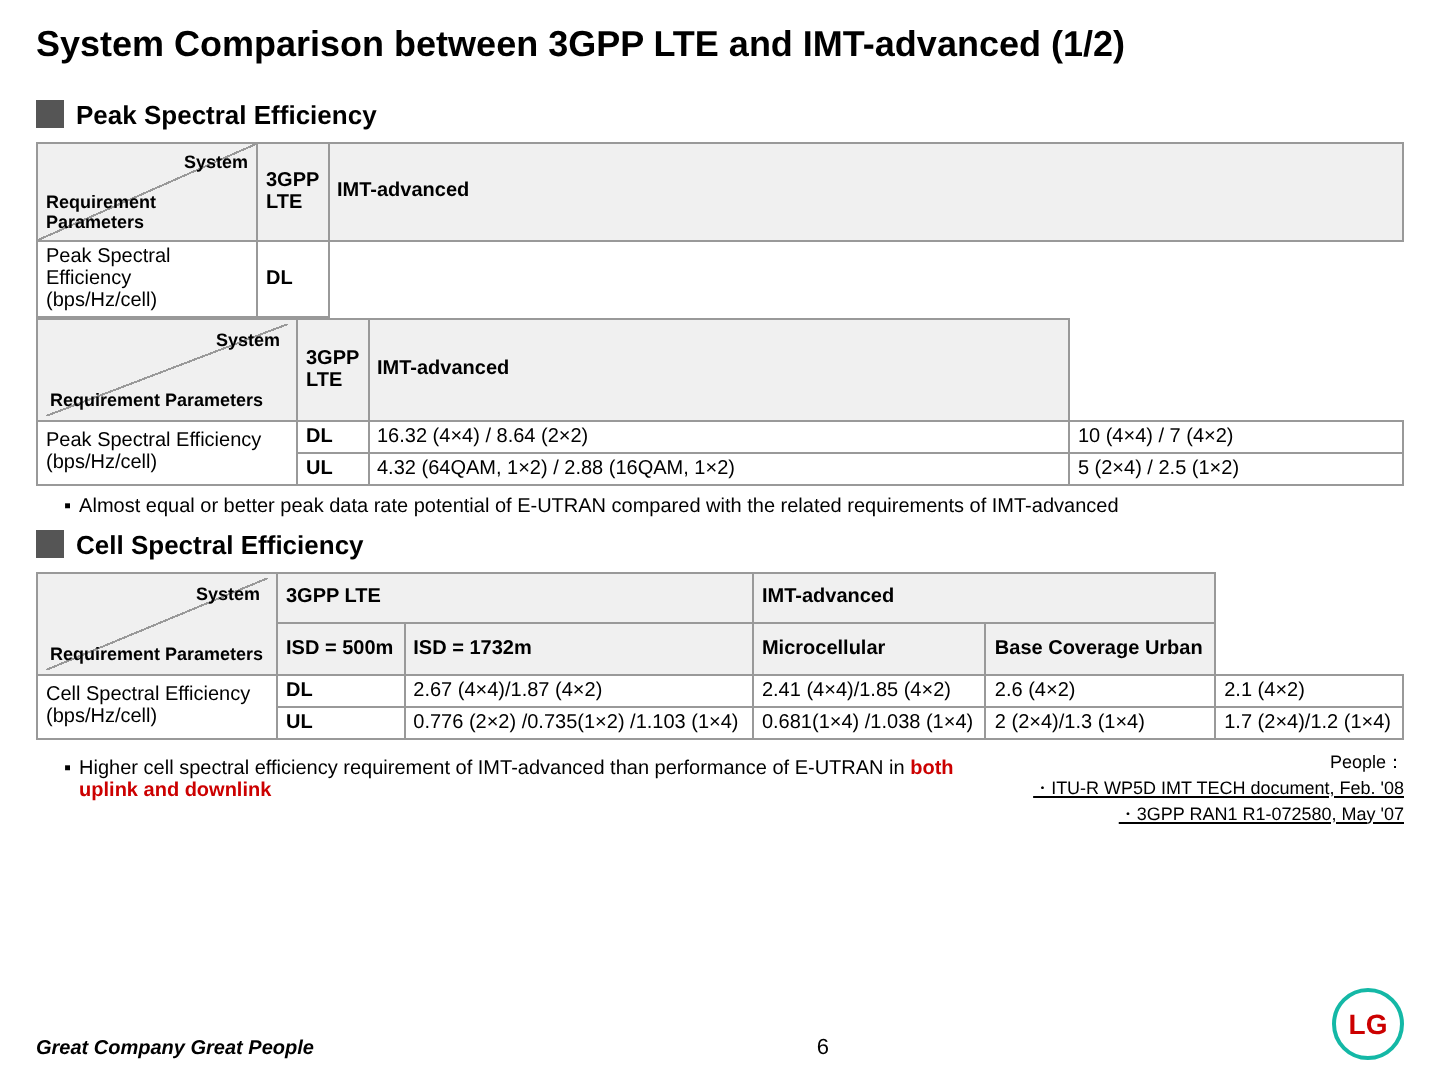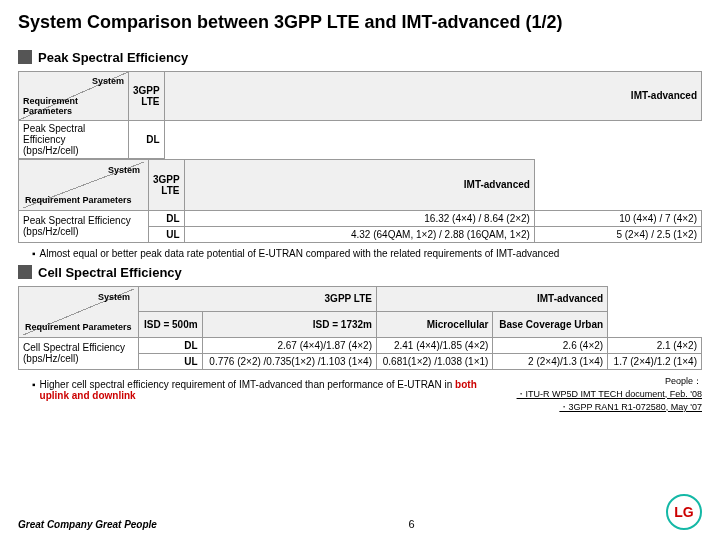--- a/index.html
+++ b/index.html
@@ -46,21 +46,21 @@
     table {
       width: 100%;
       border-collapse: collapse;
       font-size: 10px;
       margin-bottom: 5px;
       padding-left: 22px;
     }
     th, td {
       border: 1px solid #999;
       padding: 2px 4px;
-      text-align: right;
+      text-align: left;
       vertical-align: middle;
     }
     th {
       background: #f0f0f0;
       font-weight: bold;
     }
     td.left-label {
       text-align: left;
       font-weight: normal;
     }
@@ -239,21 +239,21 @@
           <td rowspan="2" class="left-label">Cell Spectral Efficiency (bps/Hz/cell)</td>
           <td style="font-weight:bold;">DL</td>
           <td>2.67 (4×4)/1.87 (4×2)</td>
           <td>2.41 (4×4)/1.85 (4×2)</td>
           <td>2.6 (4×2)</td>
           <td>2.1 (4×2)</td>
         </tr>
         <tr>
           <td style="font-weight:bold;">UL</td>
           <td>0.776 (2×2) /0.735(1×2) /1.103 (1×4)</td>
-          <td>0.681(1×2) /1.038 (1×1)</td>
+          <td>0.681(1×4) /1.038 (1×4)</td>
           <td>2 (2×4)/1.3 (1×4)</td>
           <td>1.7 (2×4)/1.2 (1×4)</td>
         </tr>
       </tbody>
     </table>
 
     <div style="display:flex; align-items:flex-start; margin-top:4px;">
       <div style="flex:1;">
         <div class="bullet-point">
           <span>

